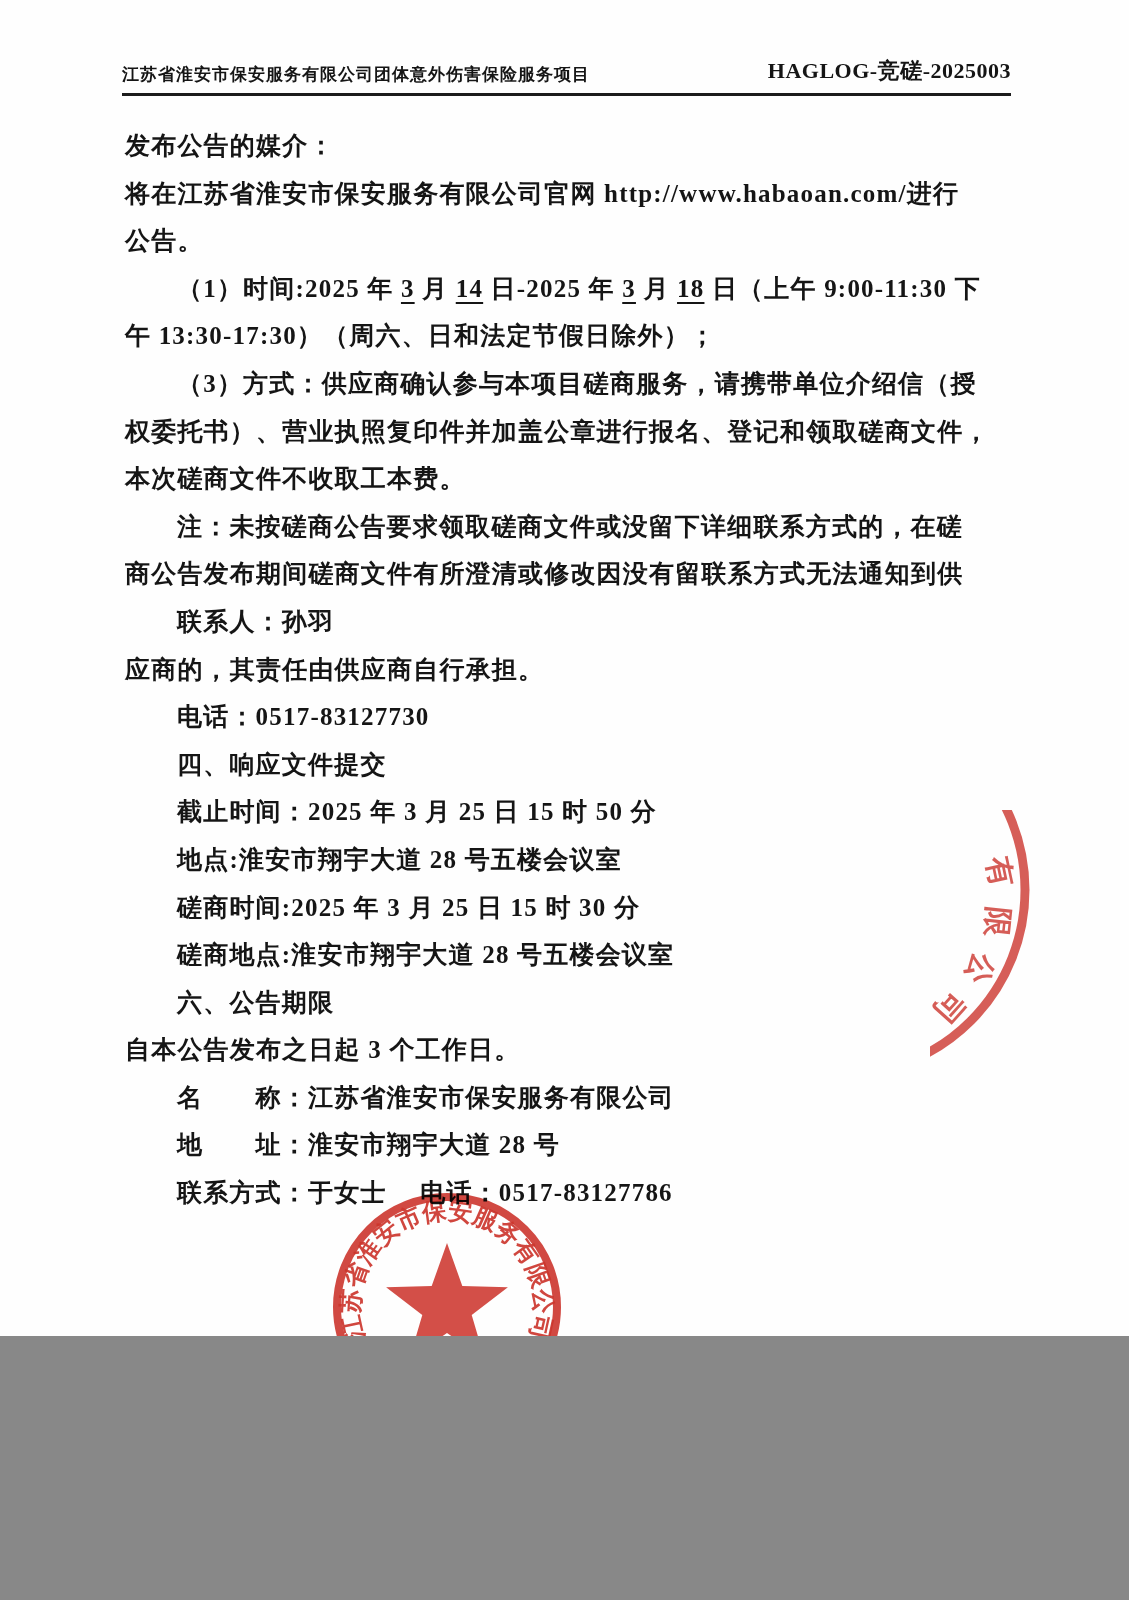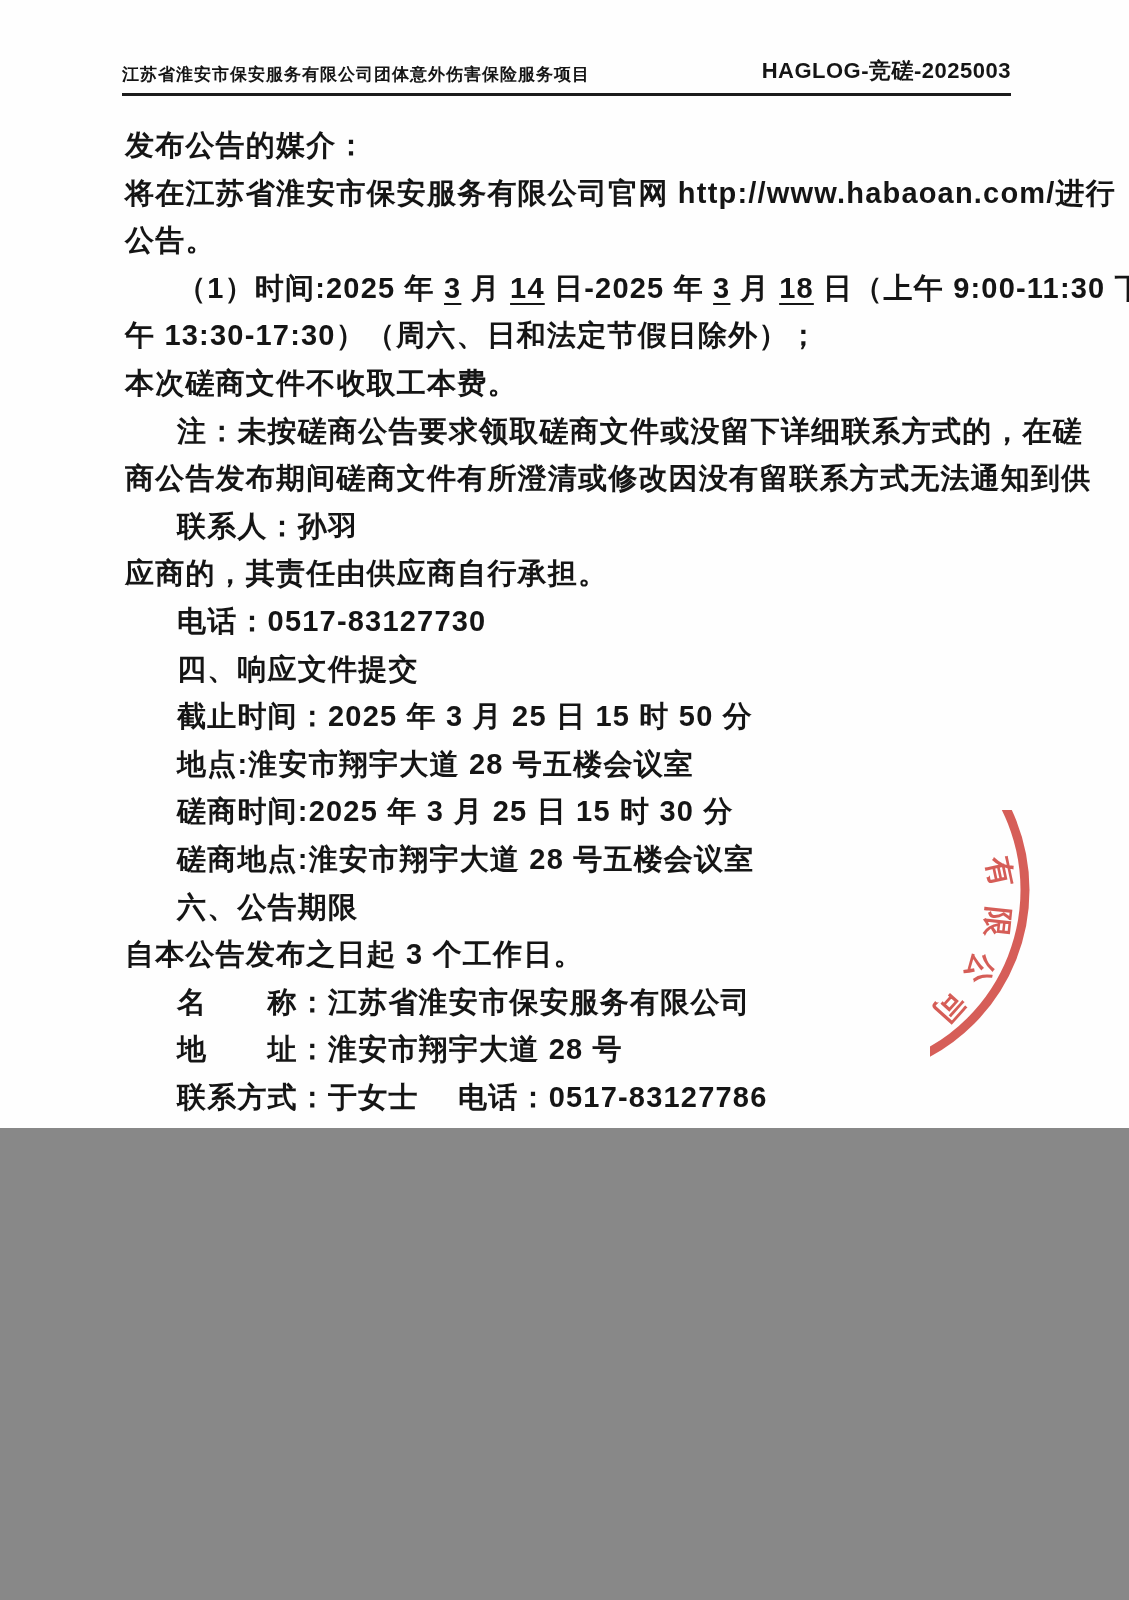--- a/index.html
+++ b/index.html
@@ -1,38 +1,38 @@
 <!DOCTYPE html>
 <html lang="zh"><head>
 <meta charset="utf-8">
 <style>
   html,body{margin:0;padding:0;background:#888;}
   .page{
     position:relative;
-    width:1129px;height:1128px;
+    width:1129px;height:1336px;
     background:#fefefe;
-    font-family:Liberation Sans, sans-serif;
+    font-family:Liberation Serif, serif;
     color:#151515;
     overflow:hidden;
     margin:0 auto;
   }
   
   .hdr{
     position:absolute;left:122px;right:118px;top:56px;
     display:flex;justify-content:space-between;align-items:flex-end;
     padding-bottom:7px;
     border-bottom:3px solid #1c1c1c;
     font-weight:700;
   }
   .hdr .hl{font-size:17px;letter-spacing:1px;}
   .hdr .hr{font-size:22px;letter-spacing:.5px;}
   
   .doc{
     position:absolute;left:125px;top:122px;width:880px;
-    font-size:29px;line-height:47.6px;letter-spacing:1.2px;
+    font-size:25px;line-height:47.6px;letter-spacing:1.2px;
     font-weight:600;
     white-space:nowrap;
   }
   .doc .ln{height:47.6px;}
   .doc .ln.ind{text-indent:52px;}
   .doc .ln.b{font-weight:700;}
   .doc .u{
     text-decoration:underline;
     text-decoration-thickness:2px;
     text-underline-offset:5px;
@@ -60,20 +60,22 @@
     <span class="hl">江苏省淮安市保安服务有限公司团体意外伤害保险服务项目</span>
     <span class="hr">HAGLOG-竞磋-2025003</span>
   </div>
 
   <div class="doc" id="doc-lines">
       <div class="ln"><span>发布公告的媒介：</span></div>
       <div class="ln"><span>将在江苏省淮安市保安服务有限公司官网 http://www.habaoan.com/进行</span></div>
       <div class="ln"><span>公告。</span></div>
       <div class="ln ind"><span>（1）时间:2025 年 </span><span class="u">3</span><span> 月 </span><span class="u">14</span><span> 日-2025 年 </span><span class="u">3</span><span> 月 </span><span class="u">18</span><span> 日（上午 9:00-11:30 下</span></div>
       <div class="ln"><span>午 13:30-17:30）（周六、日和法定节假日除外）；</span></div>
+      <div class="ln ind"><span>（3）方式：供应商确认参与本项目磋商服务，请携带单位介绍信（授</span></div>
+      <div class="ln"><span>权委托书）、营业执照复印件并加盖公章进行报名、登记和领取磋商文件，</span></div>
       <div class="ln"><span>本次磋商文件不收取工本费。</span></div>
       <div class="ln ind"><span>注：未按磋商公告要求领取磋商文件或没留下详细联系方式的，在磋</span></div>
       <div class="ln"><span>商公告发布期间磋商文件有所澄清或修改因没有留联系方式无法通知到供</span></div>
       <div class="ln ind b"><span>联系人：孙羽</span></div>
       <div class="ln"><span>应商的，其责任由供应商自行承担。</span></div>
       <div class="ln ind b"><span>电话：0517-83127730</span></div>
       <div class="ln ind b"><span>四、响应文件提交</span></div>
       <div class="ln ind b"><span>截止时间：2025 年 3 月 25 日 15 时 50 分</span></div>
       <div class="ln ind b"><span>地点:淮安市翔宇大道 28 号五楼会议室</span></div>
       <div class="ln ind b"><span>磋商时间:2025 年 3 月 25 日 15 时 30 分</span></div>

